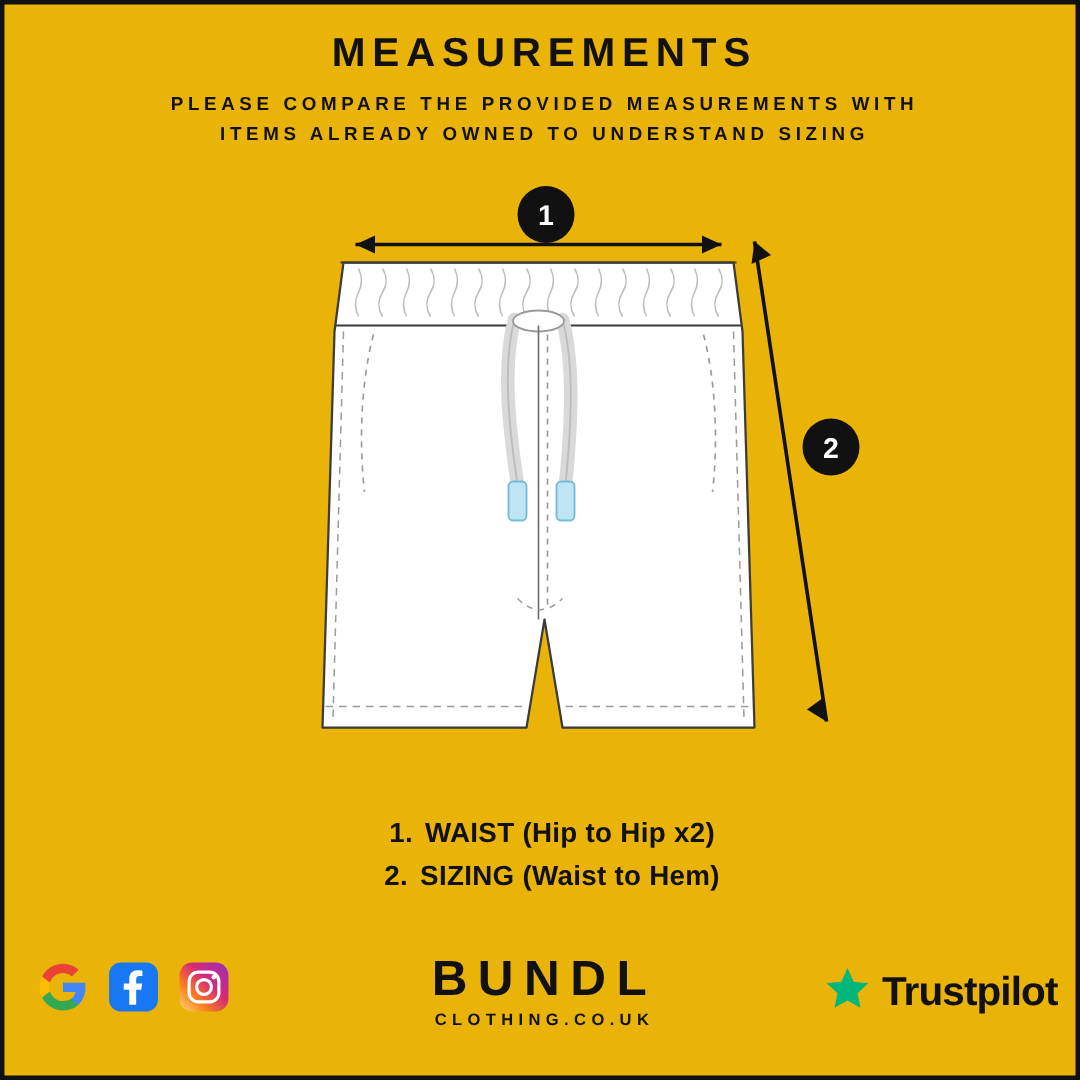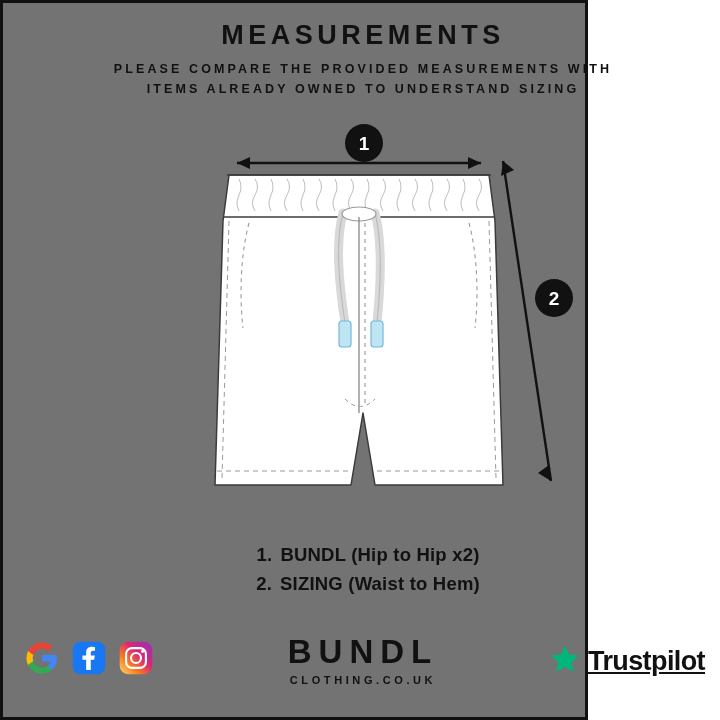--- a/index.html
+++ b/index.html
@@ -9,23 +9,23 @@
   }
   body {
     width: 720px;
     height: 720px;
     font-family: "Liberation Sans", sans-serif;
     color: #111111;
     overflow: hidden;
   }
   #page {
     position: relative;
-    width: 588px;
+    width: 720px;
     height: 720px;
-    background: #737373;
+    background: #eab308;
     box-sizing: border-box;
     border: 3px solid #111111;
   }
 
   
   #header {
     position: absolute;
     top: 18px;
     left: 0;
     width: 720px;
@@ -139,21 +139,20 @@
     top: 24px;
     display: flex;
     align-items: center;
     gap: 7px;
   }
   #trustpilot-label {
     font-size: 27px;
     font-weight: bold;
     letter-spacing: -0.6px;
     color: #111111;
-    text-decoration: underline;
   }
 </style>
 </head>
 <body>
 
 <div id="page">
 
   <div id="header">
     <div id="title">MEASUREMENTS</div>
     <div class="subtitle-line">PLEASE COMPARE THE PROVIDED MEASUREMENTS WITH</div>
@@ -257,21 +256,21 @@
 
       <g>
         <circle cx="551" cy="185" r="19" fill="#111111"></circle>
         <text class="badge-text" x="551" y="192" text-anchor="middle">2</text>
       </g>
     </svg>
   </div>
 
   <div id="legend">
     <div class="legend-row">
-      <span class="legend-num">1.</span><span>BUNDL (Hip to Hip x2)</span>
+      <span class="legend-num">1.</span><span>WAIST (Hip to Hip x2)</span>
     </div>
     <div class="legend-row">
       <span class="legend-num">2.</span><span>SIZING (Waist to Hem)</span>
     </div>
   </div>
 
   <div id="footer">
 
     <div id="socials">
       <span class="social-icon">

